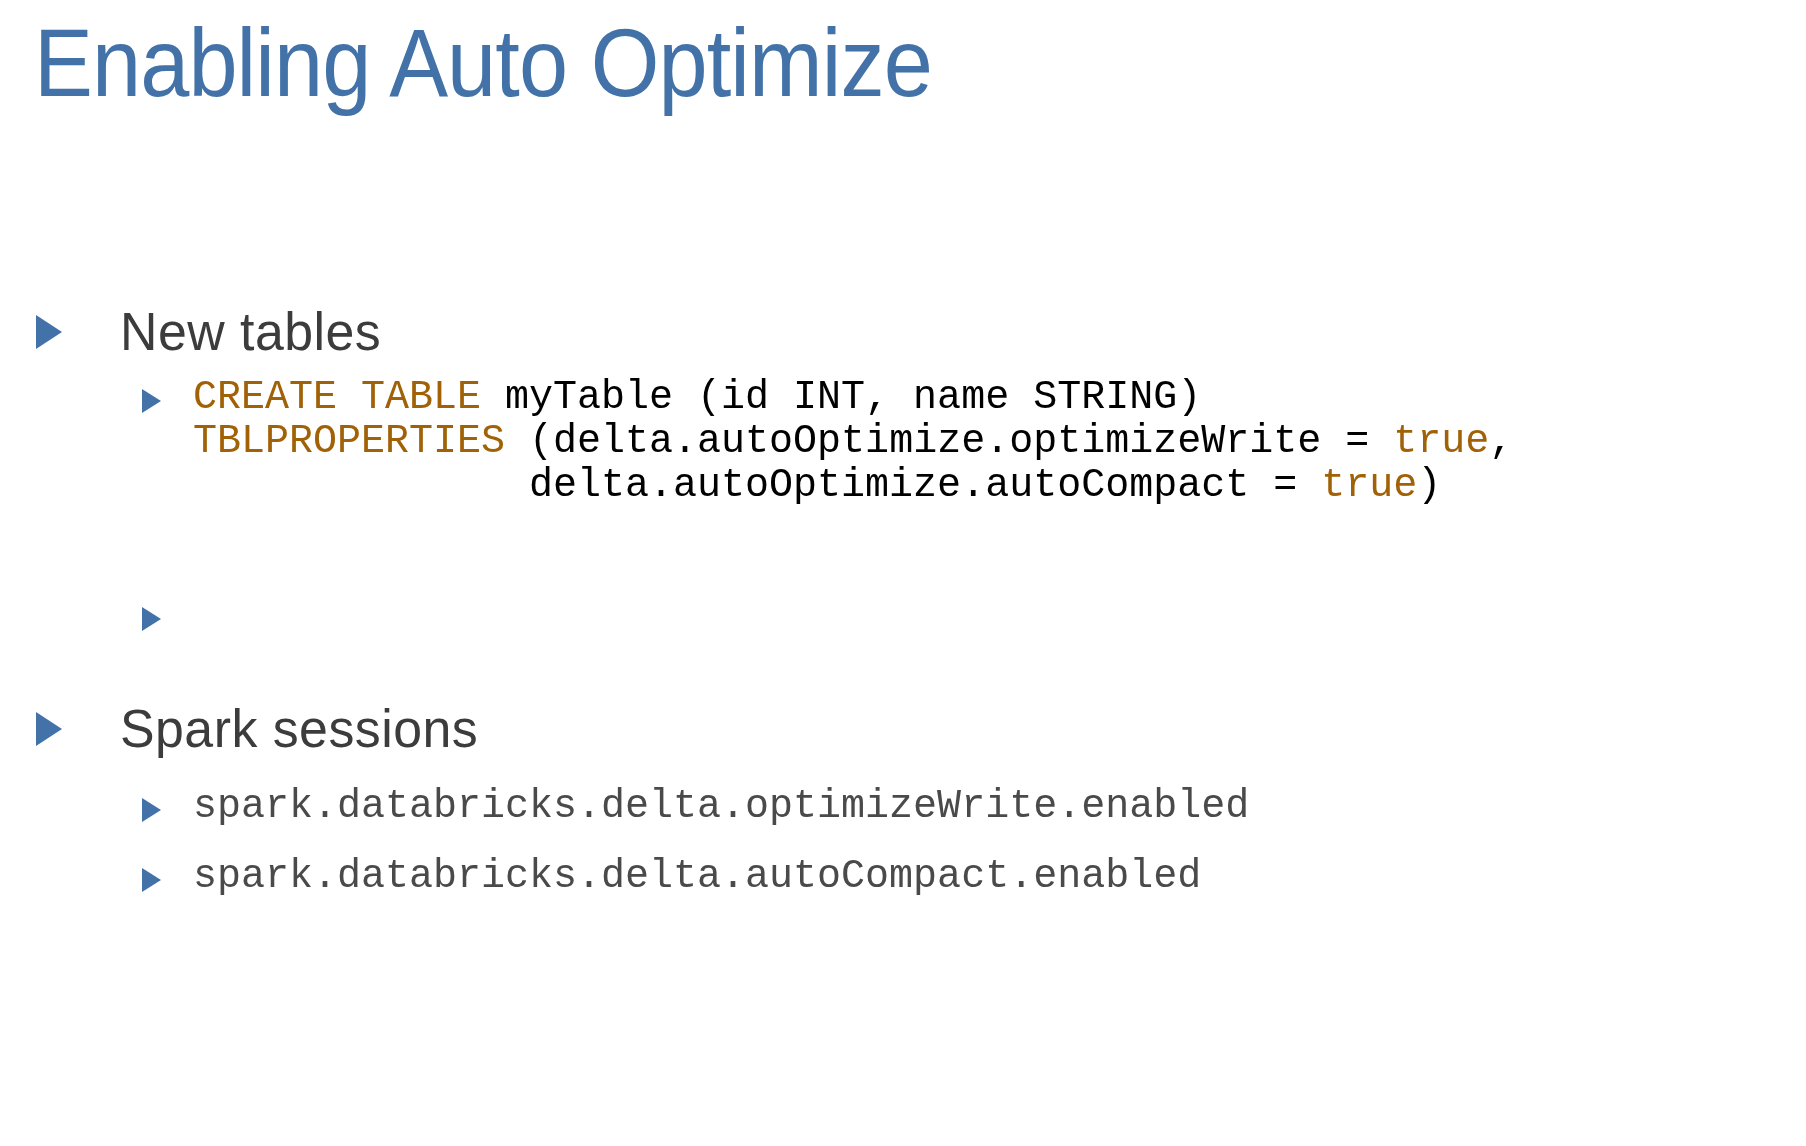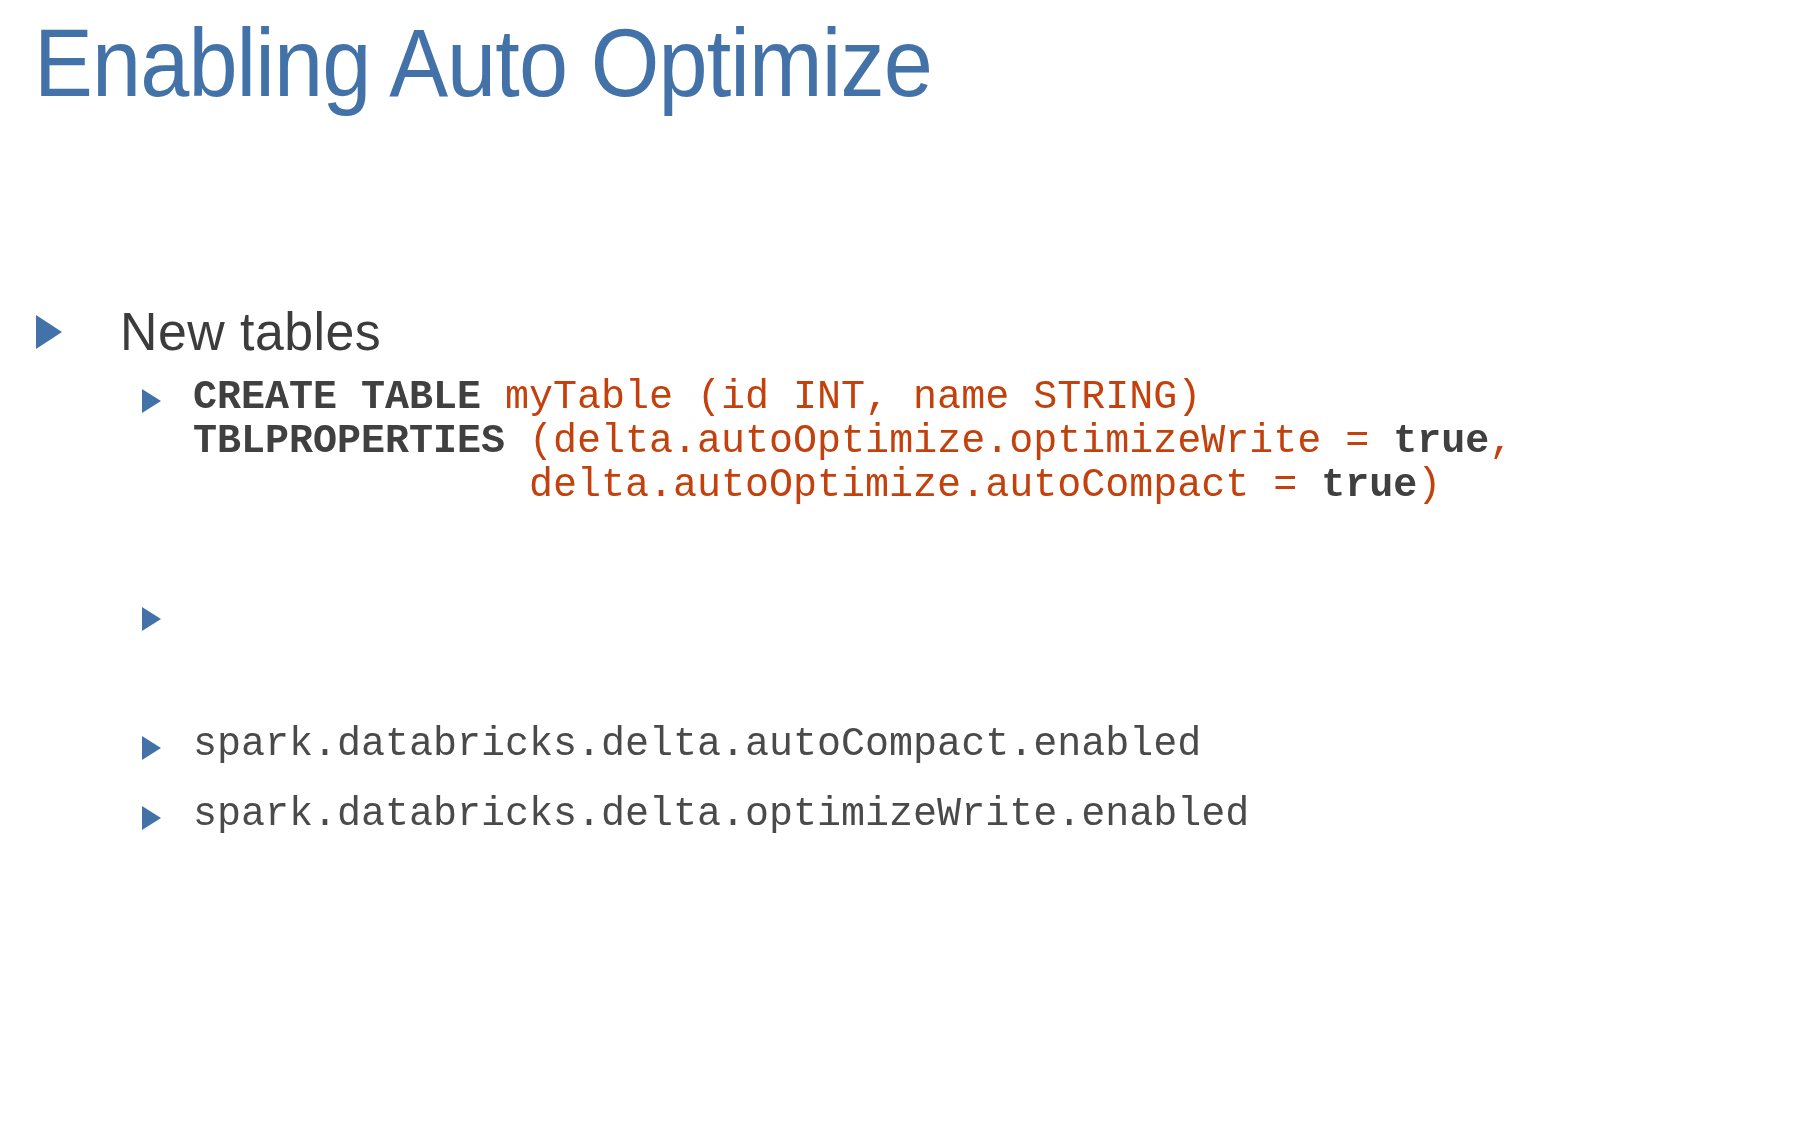--- a/index.html
+++ b/index.html
@@ -87,24 +87,24 @@
   .l2 .code {
     margin-left: 32px;
     font-family: "Liberation Mono", "DejaVu Sans Mono", monospace;
     font-size: 40px;
     line-height: 44px;
     color: #4a4a4a;
     white-space: pre;
     letter-spacing: 0px;
   }
   .kw {
-    color: #404040;
-    font-weight: bold;
+    color: #a16207;
+    font-weight: normal;
   }
-  .pln { color: #c2410c; }
+  .pln { color: #000000; }
 
   
   .gap-section { height: 72px; }
   .gap-section-2 { height: 66px; }
   .spark-line { margin-top: 26px; }
   .spark-line .code { font-size: 40px; }
 </style>
 </head>
 <body>
 
@@ -126,24 +126,28 @@
 
   <div class="gap-section"></div>
 
 
   <div class="l2">
     <span class="tri2"></span>
   </div>
 
   <div class="gap-section-2"></div>
 
-
-  <div class="l2 spark-line">
-    <span class="tri2"></span>
-    <span class="code">spark.databricks.delta.autoCompact.enabled</span>
+  <div class="l1">
+    <span class="tri"></span>
+    <span class="l1-label">Spark sessions</span>
   </div>
 
   <div class="l2 spark-line">
     <span class="tri2"></span>
     <span class="code">spark.databricks.delta.optimizeWrite.enabled</span>
   </div>
 
+  <div class="l2 spark-line">
+    <span class="tri2"></span>
+    <span class="code">spark.databricks.delta.autoCompact.enabled</span>
+  </div>
+
 </div>
 
 </body></html>

